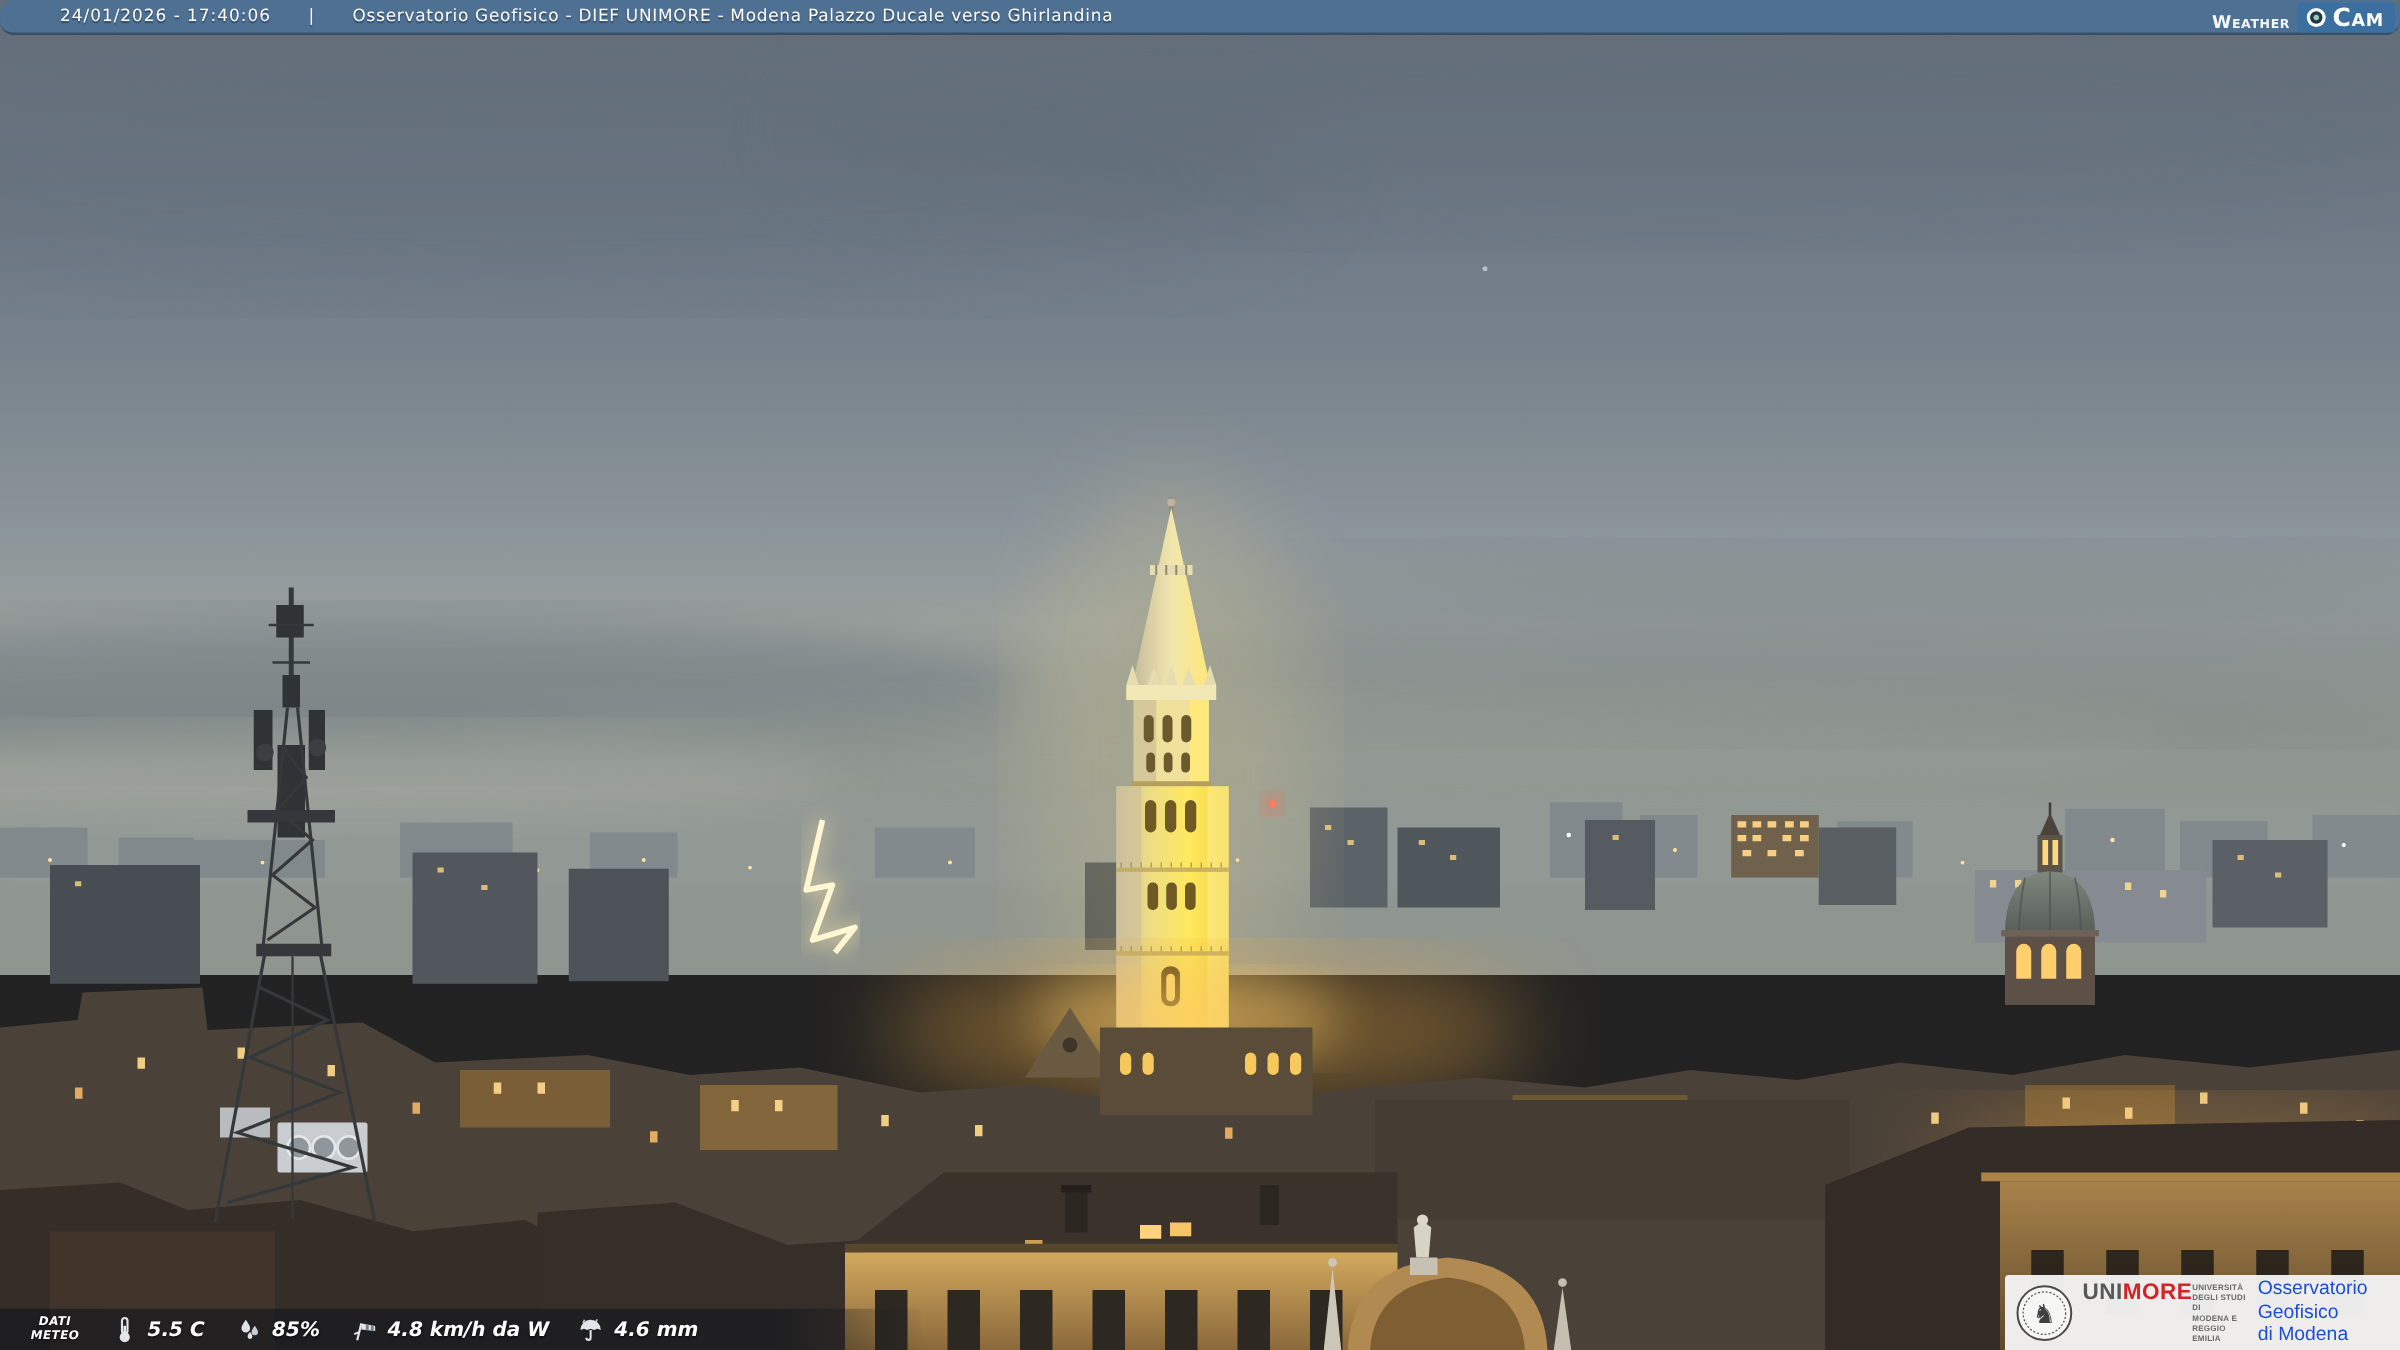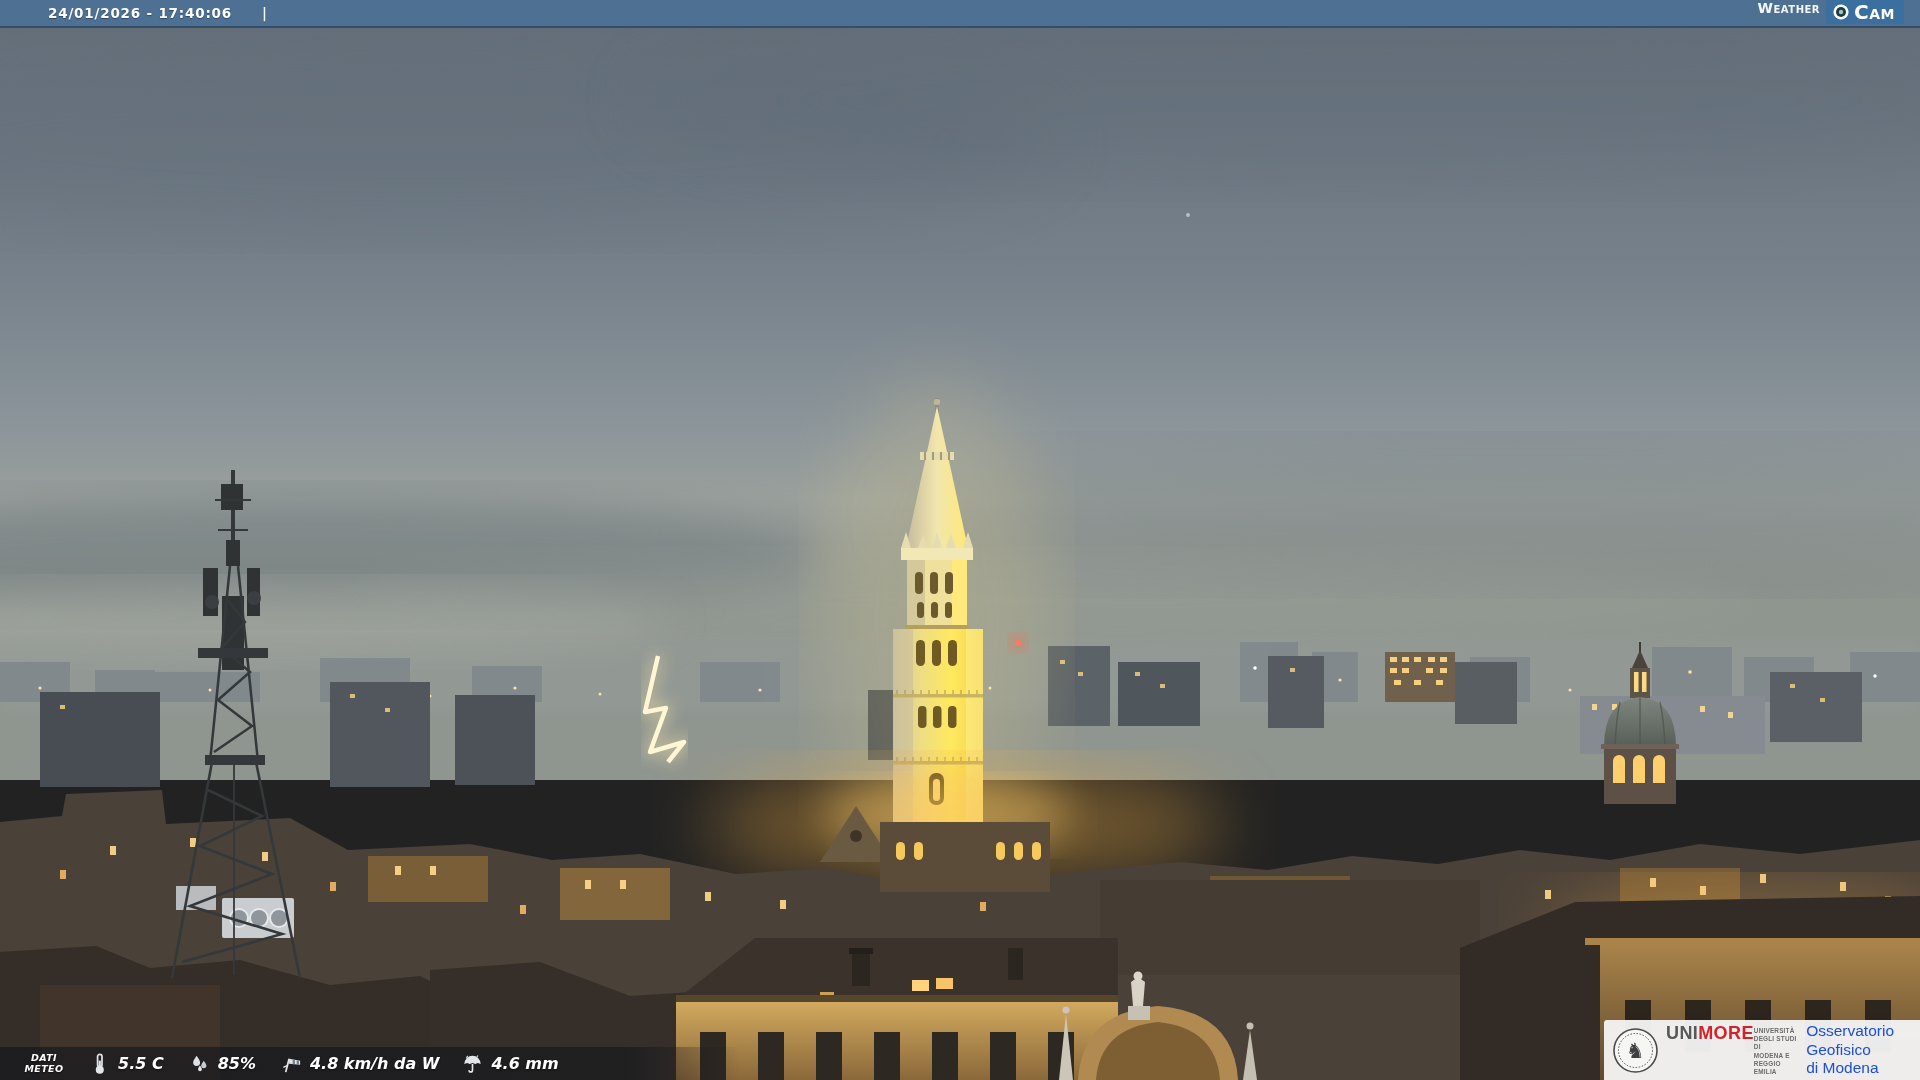--- a/index.html
+++ b/index.html
@@ -4,26 +4,26 @@
 <style>
   html,body{margin:0;padding:0;background:#222;}
   .stage{position:relative;width:1920px;height:1080px;overflow:hidden;
          font-family:"DejaVu Sans",sans-serif;}
   svg.scene{position:absolute;inset:0;display:block;}
 
   
   .topbar{position:absolute;top:0;left:0;right:0;height:26px;z-index:10;
           background:#4e7093;border-bottom:2px solid rgba(24,40,56,.45);
           display:flex;align-items:center;color:#fff;
-          font-size:13.5px;font-weight:bold;letter-spacing:.8px;
-          text-shadow:0 1px 1px rgba(10,25,40,.45);}
+          font-size:13.5px;font-weight:normal;letter-spacing:.8px;
+          text-shadow:0 1px 1px rgba(10,25,40,.45);border-radius:11px;}
   .ts{margin-left:48px;white-space:nowrap;}
   .sep{margin-left:30px;opacity:.95;}
   .cam-title{margin-left:30px;white-space:nowrap;letter-spacing:.6px;}
-  .weathercam{position:absolute;right:16px;top:0;height:26px;display:flex;align-items:flex-start;z-index:11;}
+  .weathercam{position:absolute;right:4px;top:0;height:26px;display:flex;align-items:flex-end;z-index:11;}
   .wc-word{display:flex;align-items:center;color:#f3f7fa;font-weight:600;
            font-variant:small-caps;font-size:14px;letter-spacing:.5px;margin-right:6px;text-shadow:none;}
   .wc-box{display:flex;align-items:center;gap:4px;background:#3a6fa0;
           padding:0 9px 0 6px;border-radius:3px 0 0 3px;}
   .wc-cam{color:#fff;font-weight:bold;font-variant:small-caps;font-size:20px;letter-spacing:.5px;}
 
   
   .meteo{position:absolute;left:0;bottom:0;height:33px;width:740px;z-index:10;
          background:linear-gradient(90deg,rgba(13,18,26,.58) 0%,rgba(13,18,26,.55) 84%,rgba(13,18,26,0) 100%);
          display:flex;align-items:center;color:#fff;
@@ -435,20 +435,21 @@
           <line x1="256" y1="762" x2="300" y2="978"></line>
         <path d="M208,790 L262,816 L200,846 L272,874 L190,906 L282,934 L182,962"></path>
         <line x1="234" y1="765" x2="234" y2="975" stroke-width="1.8"></line>
       </g>
     </g>
   </svg>
 
   <header class="topbar">
     <span class="ts">24/01/2026 - 17:40:06</span>
     <span class="sep">|</span>
+    <span class="cam-title">Osservatorio Geofisico - DIEF UNIMORE - Modena Palazzo Ducale verso Ghirlandina</span>
   </header>
   <div class="weathercam">
     <span class="wc-word">Weather</span>
     <span class="wc-box">
       <svg class="wc-lens" width="18" height="18" viewBox="0 0 18 18">
         <circle cx="9" cy="9" r="7.6" fill="#fff"></circle>
         <circle cx="9" cy="9" r="5" fill="#1d3a4a"></circle>
         <circle cx="9" cy="9" r="2.2" fill="#9ec9b8"></circle>
       </svg>
       <span class="wc-cam">Cam</span>

